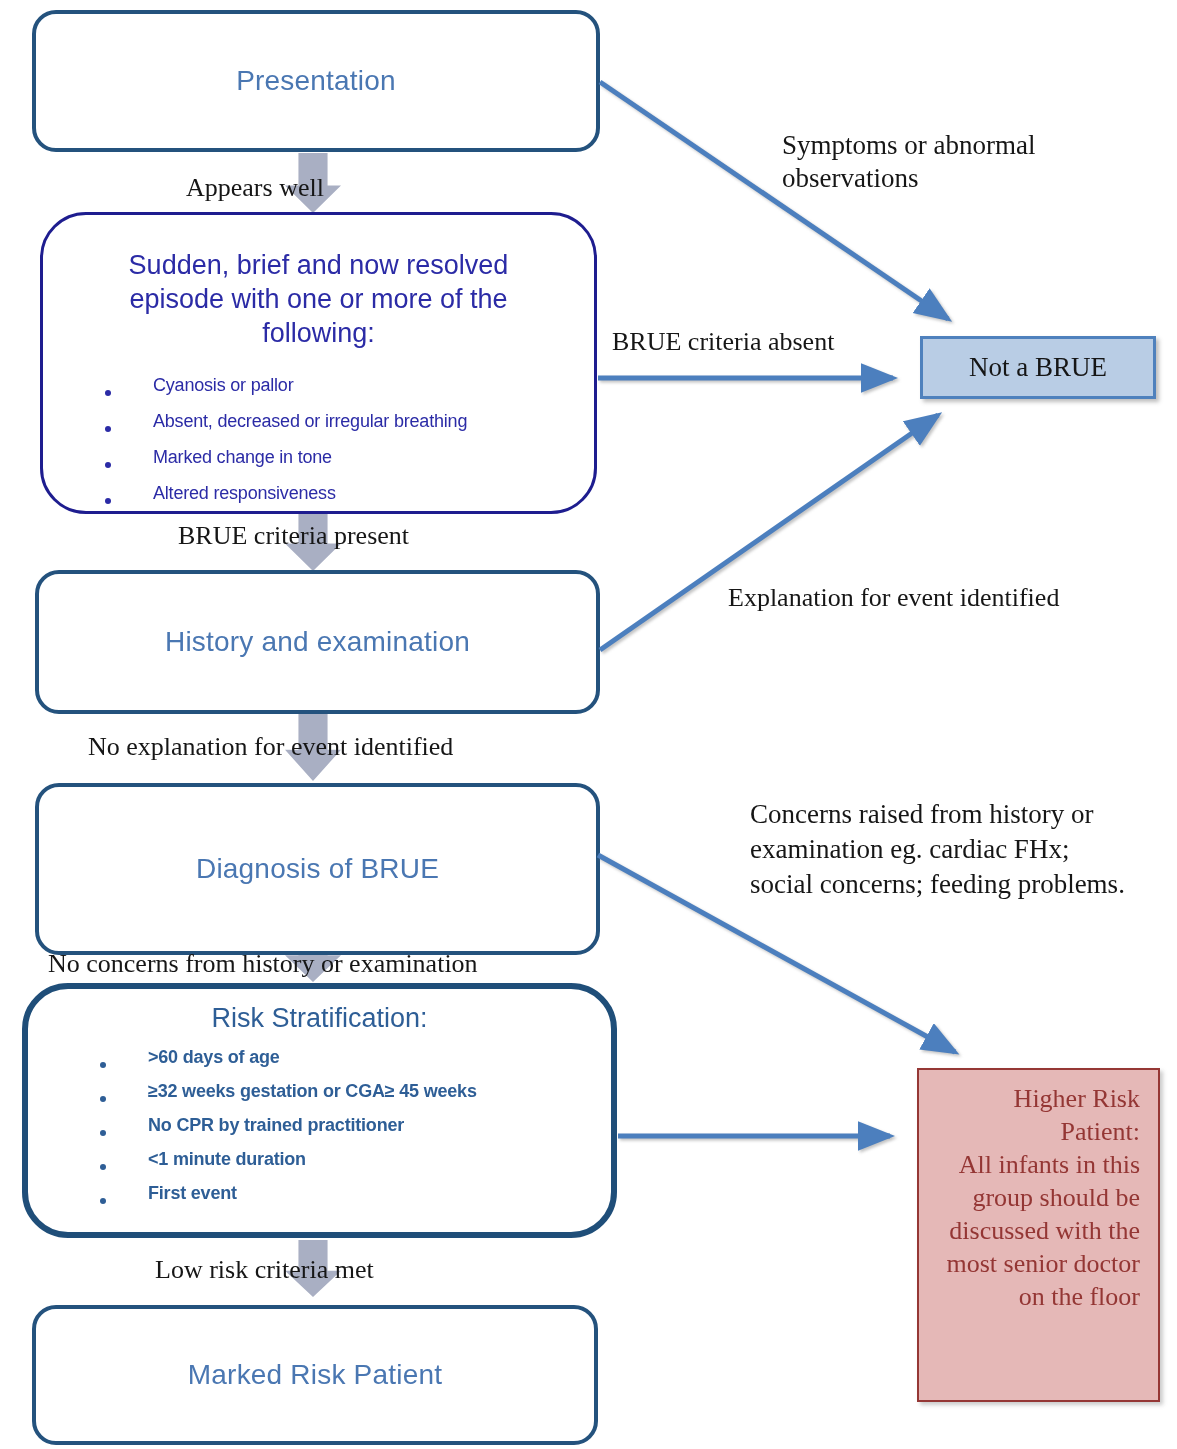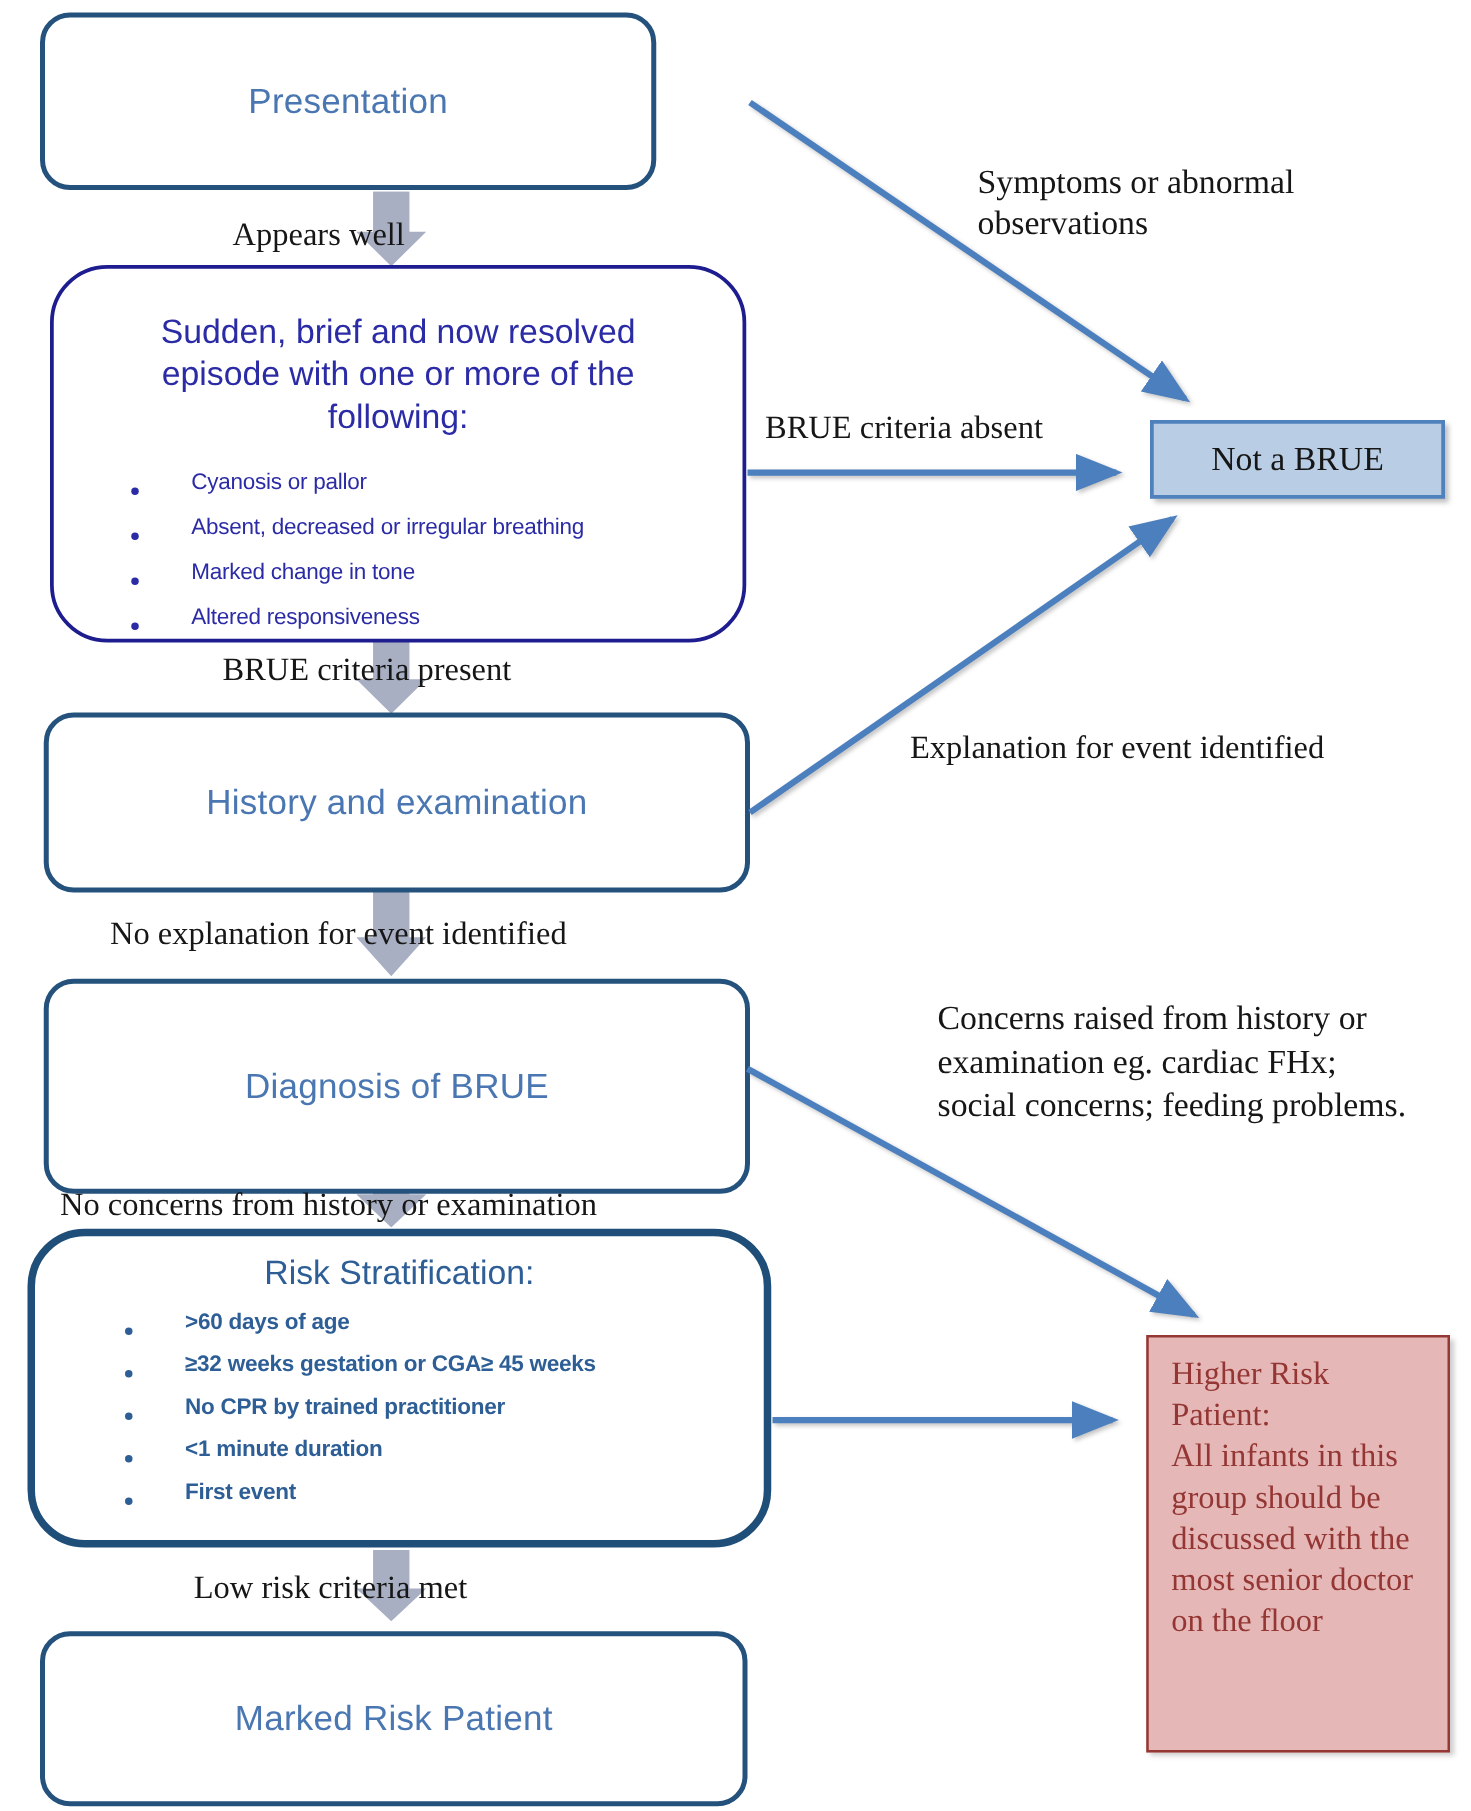--- a/index.html
+++ b/index.html
@@ -8,21 +8,21 @@
     position:relative;width:1177px;height:1449px;background:#fff;
     font-family:"Liberation Sans",sans-serif;overflow:hidden;
   }
   
   .fbox{position:absolute;background:#fff;z-index:2;}
   .steel{border:4px solid var(--steel_border);border-radius:24px;}
   .fbox .center-title{
     display:flex;align-items:center;justify-content:center;height:100%;
     color:var(--steel_text);font-size:28px;letter-spacing:.2px;
   }
-  #box-presentation{left:32px;top:10px;width:493px;height:142px;}
+  #box-presentation{left:32px;top:10px;width:568px;height:142px;}
   #box-history{left:35px;top:570px;width:565px;height:144px;}
   #box-diagnosis{left:35px;top:783px;width:565px;height:172px;}
   #box-lower{left:32px;top:1305px;width:566px;height:140px;}
 
   #box-episode{
     left:40px;top:212px;width:557px;height:302px;
     border:3px solid var(--navy_border);border-radius:46px;
     color:var(--navy_text);padding-top:33px;
   }
   #box-episode .btitle{
@@ -49,21 +49,21 @@
     position:absolute;left:920px;top:336px;width:236px;height:63px;z-index:2;
     background:var(--notbrue_fill);border:3px solid var(--notbrue_border);
     display:flex;align-items:center;justify-content:center;
     font-family:"Liberation Serif",serif;font-size:27px;color:#161616;
     box-shadow:3px 3px 4px rgba(110,110,110,.45);
   }
   #box-higher{
     position:absolute;left:917px;top:1068px;width:243px;height:334px;z-index:2;
     background:var(--higher_fill);border:2px solid var(--higher_border);
     color:var(--higher_text);font-family:"Liberation Serif",serif;
-    font-size:26px;line-height:33px;text-align:left;
+    font-size:26px;line-height:33px;text-align:right;
     padding:12px 18px;white-space:pre-line;
     box-shadow:3px 3px 4px rgba(110,110,110,.35);
   }
 
   
   .garrow{
     position:absolute;left:285px;width:56px;background:var(--arrow_gray);z-index:1;
     clip-path:polygon(24% 0,76% 0,76% 54%,100% 54%,50% 100%,0 54%,24% 54%);
   }
   #g1{top:153px;height:60px;}

